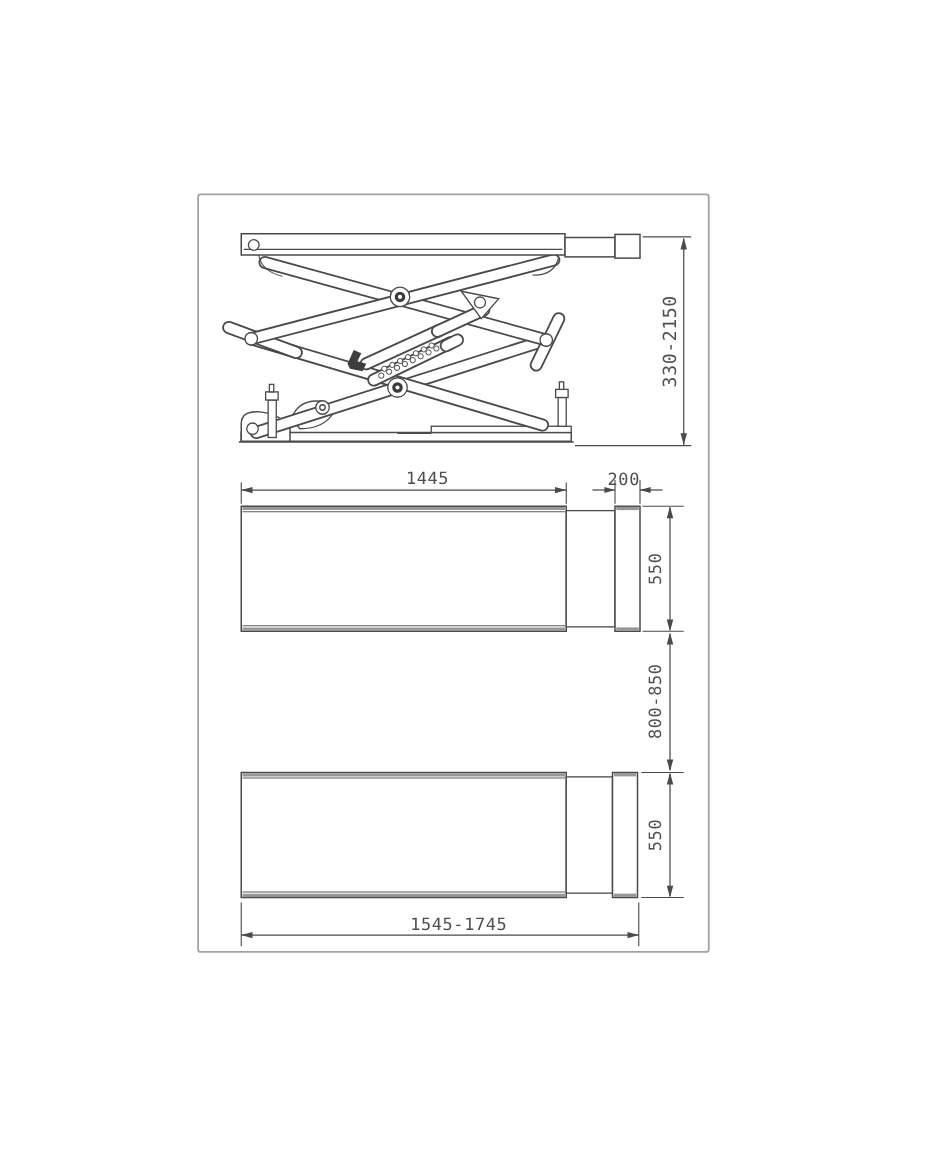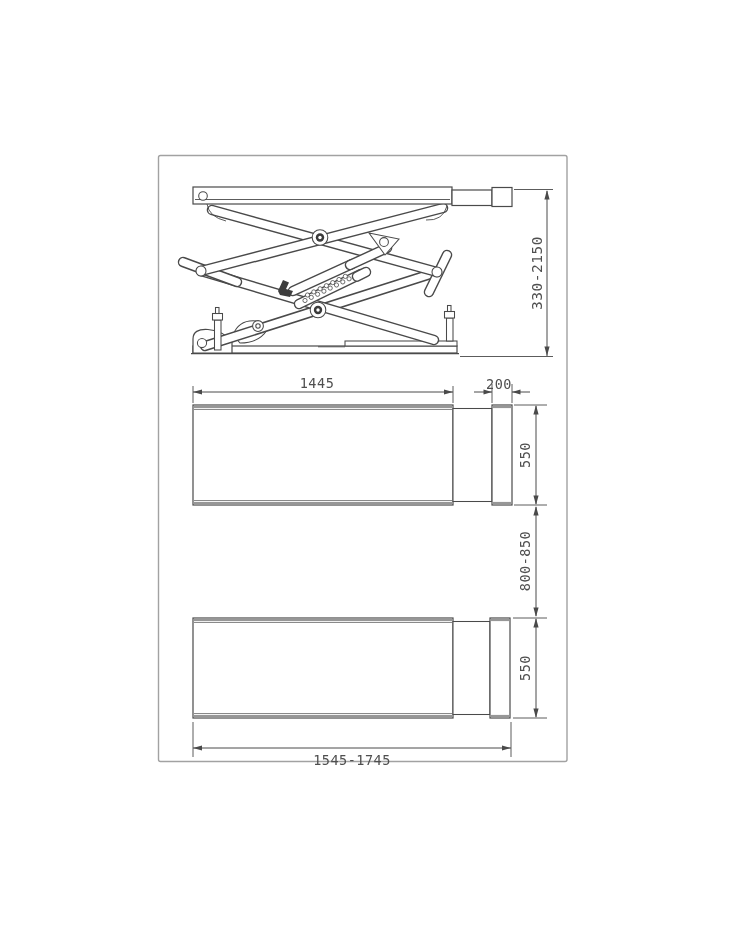--- a/index.html
+++ b/index.html
@@ -203,25 +203,25 @@
         <line class="thin" x1="511" y1="722" x2="511" y2="757"></line>
         <line class="dimln" x1="193" y1="748" x2="511" y2="748"></line>
         <polygon class="arrow" points="193,748 202,745.5 202,750.5"></polygon>
         <polygon class="arrow" points="511,748 502,745.5 502,750.5"></polygon>
       </g>
     </g>
   </svg>
 
   <span class="dim v big" style="left:537px;top:273px;">330-2150</span>
 
-  <span class="dim" style="left:317px;top:383px;text-align:center;">1445</span>
+  <span class="dim" style="left:342px;top:383px;text-align:center;">1445</span>
 
   <span class="dim" style="left:499px;top:383.5px;">200</span>
 
   <span class="dim v" style="left:525px;top:455px;">550</span>
 
   <span class="dim v" style="left:525px;top:561px;">800-850</span>
 
   <span class="dim v" style="left:525px;top:668px;">550</span>
 
-  <span class="dim" style="left:352px;top:740px;margin-top:20px;">1545-1745</span>
+  <span class="dim" style="left:367px;top:740px;">1545-1745</span>
 
 </div>
 
 </body></html>

